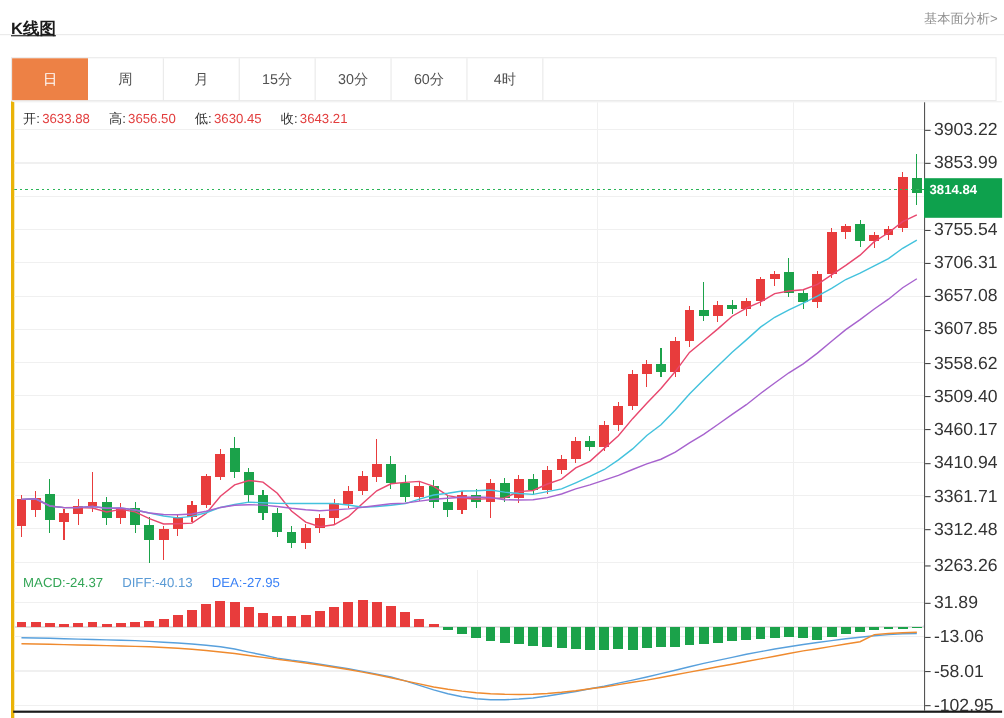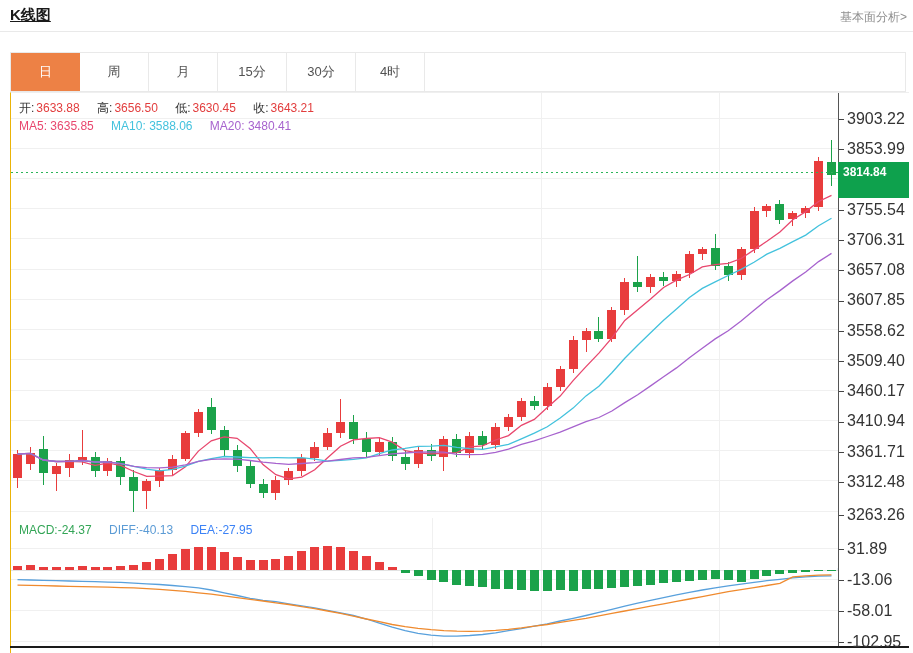--- a/index.html
+++ b/index.html
@@ -1,27 +1,27 @@
 <!DOCTYPE html>
 <html><head>
 <meta charset="utf-8">
 <style>
   html,body{margin:0;padding:0;background:#fff;}
   .page{position:relative;width:913px;height:653px;background:#fff;overflow:hidden;
         font-family:"Liberation Sans","DejaVu Sans",sans-serif;}
   .hdr{position:absolute;left:0;top:0;width:913px;height:31px;border-bottom:1px solid #e9e9e9;}
-  .title{position:absolute;left:10px;top:6px;font-size:15px;font-weight:bold;color:#1a1a1a;text-decoration:underline;}
+  .title{position:absolute;left:10px;top:17px;font-size:15px;font-weight:bold;color:#1a1a1a;text-decoration:underline;}
   .link{position:absolute;right:6px;top:9px;font-size:12px;color:#8f8f8f;text-decoration:none;cursor:pointer;}
   .tabs{position:absolute;left:10px;top:52px;width:896px;height:40px;border:1px solid #e9e9e9;
         box-sizing:border-box;display:flex;background:#fff;}
   .tab{width:69px;height:38px;line-height:38px;text-align:center;font-size:13px;color:#525252;
        border-right:1px solid #e9e9e9;cursor:pointer;box-sizing:border-box;}
   .tab.active{background:#ed8145;color:#fff;border-right:none;}
   .chartbox{position:absolute;left:10px;top:92px;width:898px;height:561px;
-            border-left:1px solid #eab308;border-top:1px solid #efefef;box-sizing:content-box;}
+            border-left:3px solid #eab308;border-top:1px solid #efefef;box-sizing:content-box;}
   .chartbox svg{position:absolute;left:0;display:block;}
   #mainsvg{top:0;}
   #macdsvg{top:425px;}
   .vaxis{position:absolute;left:827px;top:0;width:1px;height:553px;background:#555;}
   .bottomline{position:absolute;left:-1px;top:553px;width:899px;height:2px;background:#1b1b1b;}
   .axis-col{position:absolute;left:828px;top:0;width:70px;height:553px;}
   .tick{position:absolute;left:0;font-size:16px;color:#333;white-space:nowrap;}
   .tick::before{content:"";display:inline-block;width:5px;height:1px;background:#444;
                 vertical-align:middle;margin-right:3px;}
   .pricebox{position:absolute;left:827px;width:71px;height:36px;background:#0ea14d;color:#fff;
@@ -44,34 +44,30 @@
     <span class="title">K线图</span>
     <a class="link">基本面分析&gt;</a>
   </div>
 
   <div class="tabs" id="tabs">
       <div class="tab active">日</div>
       <div class="tab">周</div>
       <div class="tab">月</div>
       <div class="tab">15分</div>
       <div class="tab">30分</div>
+      <div class="tab">60分</div>
       <div class="tab">4时</div>
     </div>
 
   <div class="chartbox">
     <div class="legend l1">
       <span class="item"><span class="k">开:</span><span class="red">3633.88</span></span>
       <span class="item"><span class="k">高:</span><span class="red">3656.50</span></span>
       <span class="item"><span class="k">低:</span><span class="red">3630.45</span></span>
       <span class="item"><span class="k">收:</span><span class="red">3643.21</span></span>
-    </div>
-    <div class="legend l2">
-      <span class="item ma5"><span>MA5:</span> <span>3635.85</span></span>
-      <span class="item ma10"><span>MA10:</span> <span>3588.06</span></span>
-      <span class="item ma20"><span>MA20:</span> <span>3480.41</span></span>
     </div>
     <div class="legend l3">
       <span class="item mc"><span>MACD:</span><span>-24.37</span></span>
       <span class="item df"><span>DIFF:</span><span>-40.13</span></span>
       <span class="item de"><span>DEA:</span><span>-27.95</span></span>
     </div>
 
     <svg id="mainsvg" width="827" height="425">
         <line x1="0" y1="25.0" x2="827" y2="25.0" stroke="#f0f0f0" shape-rendering="crispEdges"></line>
         <line x1="0" y1="55.2" x2="827" y2="55.2" stroke="#f0f0f0" shape-rendering="crispEdges"></line>

